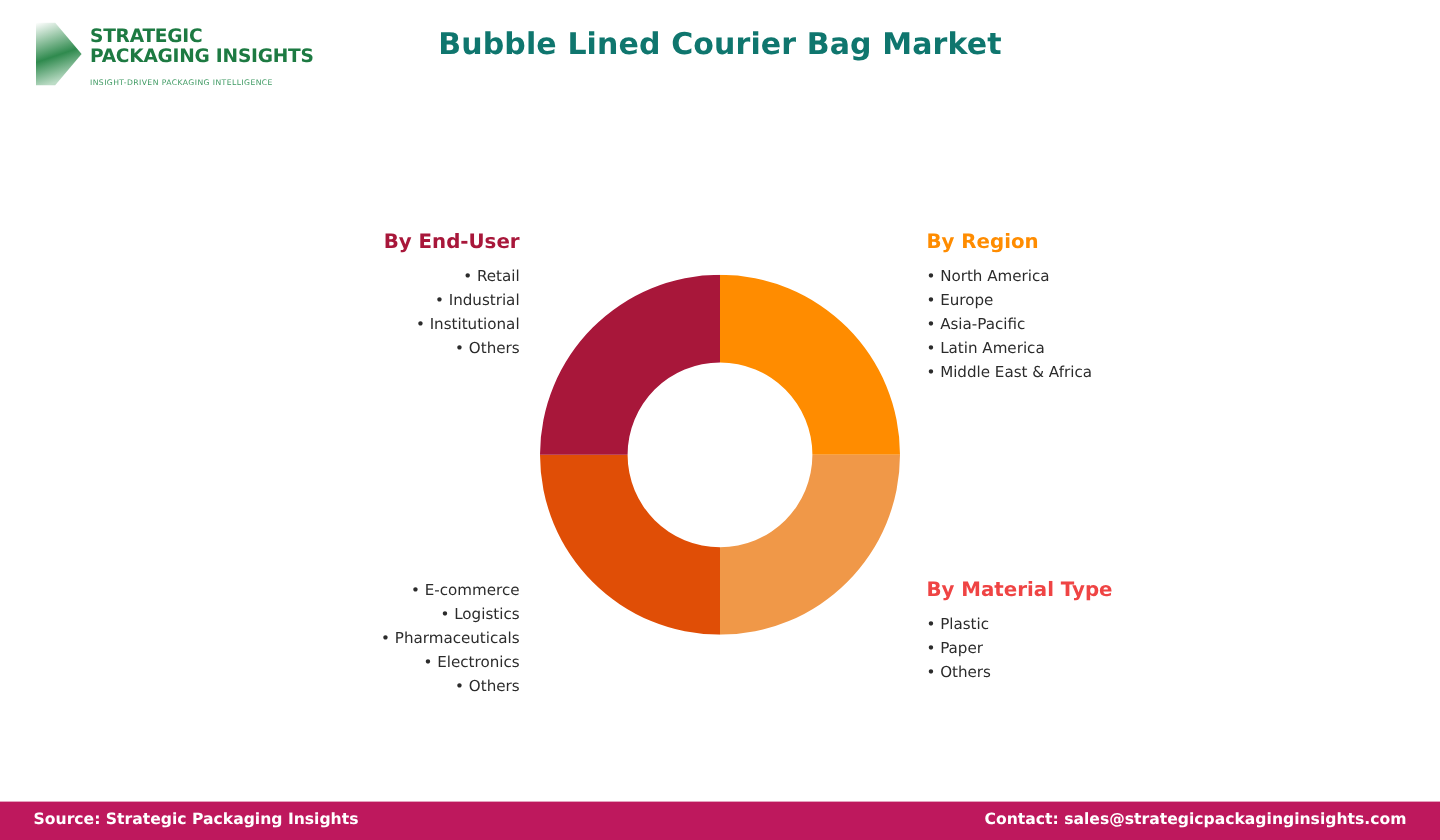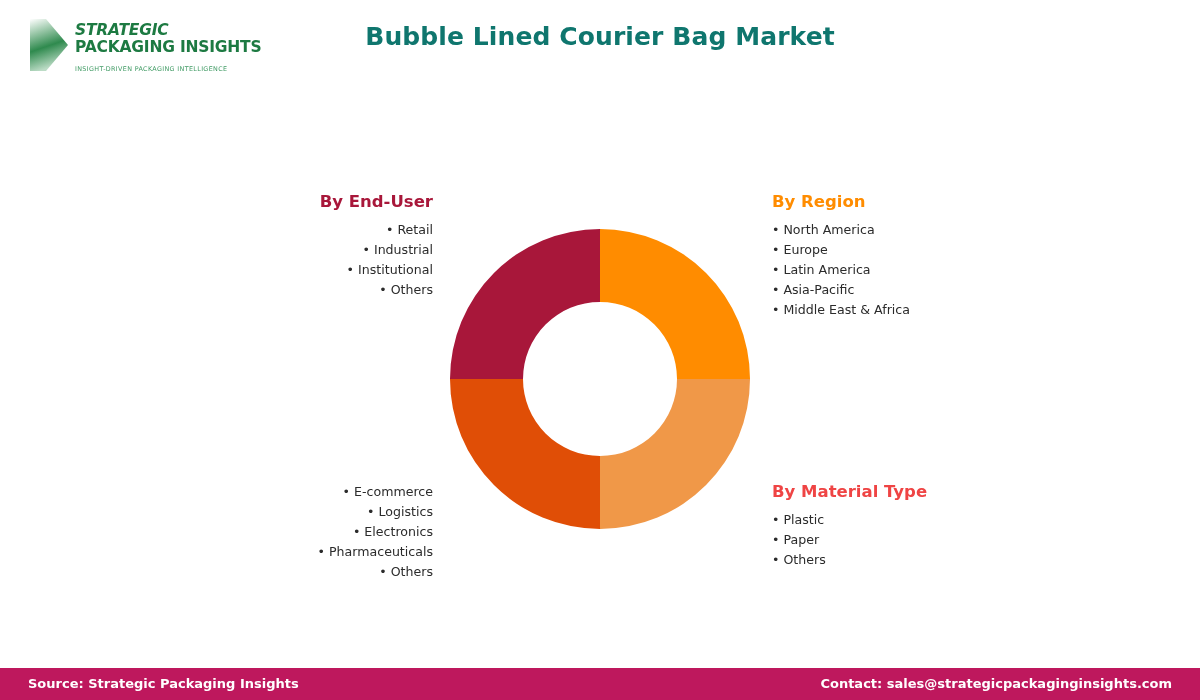--- a/index.html
+++ b/index.html
@@ -137,21 +137,21 @@
       <linearGradient id="chevGrad" x1="0" y1="0" x2="0.25" y2="1">
         <stop offset="0%" stop-color="#ffffff"></stop>
         <stop offset="28%" stop-color="#9dc9ab"></stop>
         <stop offset="60%" stop-color="#2f8a4e"></stop>
         <stop offset="100%" stop-color="#bcdcc6"></stop>
       </linearGradient>
     </defs>
     <path d="M2,2 L2,54 L18,54 L40,28 L18,2 Z" fill="url(#chevGrad)"></path>
   </svg>
   <div id="logo-text-block">
-    <div class="logo-line" style="color: rgb(29, 122, 66); font-style: italic;">STRATEGIC</div>
+    <div class="logo-line" style="color: rgb(29, 122, 66);">STRATEGIC</div>
     <div class="logo-line" style="color: rgb(29, 122, 66);">PACKAGING INSIGHTS</div>
     <div id="logo-tagline">INSIGHT-DRIVEN PACKAGING INTELLIGENCE</div>
   </div>
 </div>
 
 <div id="page-title" style="color: #0f766e;">Bubble Lined Courier Bag Market</div>
 
 <div id="donut-wrap">
   <svg id="donut-svg" width="300" height="300" viewBox="0 0 300 300">
 
@@ -173,32 +173,32 @@
     <li><span class="bullet">•</span><span>Institutional</span></li>
     <li><span class="bullet">•</span><span>Others</span></li>
   </ul>
 </div>
 
 <div class="seg-group align-left" id="group-region">
   <div class="seg-title" style="color: rgb(255, 140, 0);">By Region</div>
   <ul class="seg-list">
     <li><span class="bullet">•</span><span>North America</span></li>
     <li><span class="bullet">•</span><span>Europe</span></li>
+    <li><span class="bullet">•</span><span>Asia-Pacific</span></li>
     <li><span class="bullet">•</span><span>Latin America</span></li>
-    <li><span class="bullet">•</span><span>Asia-Pacific</span></li>
     <li><span class="bullet">•</span><span>Middle East &amp; Africa</span></li>
   </ul>
 </div>
 
 <div class="seg-group align-right" id="group-application">
   <ul class="seg-list">
     <li><span class="bullet">•</span><span>E-commerce</span></li>
     <li><span class="bullet">•</span><span>Logistics</span></li>
+    <li><span class="bullet">•</span><span>Pharmaceuticals</span></li>
     <li><span class="bullet">•</span><span>Electronics</span></li>
-    <li><span class="bullet">•</span><span>Pharmaceuticals</span></li>
     <li><span class="bullet">•</span><span>Others</span></li>
   </ul>
 </div>
 
 <div class="seg-group align-left" id="group-material">
   <div class="seg-title" style="color: #ef4444;">By Material Type</div>
   <ul class="seg-list">
     <li><span class="bullet">•</span><span>Plastic</span></li>
     <li><span class="bullet">•</span><span>Paper</span></li>
     <li><span class="bullet">•</span><span>Others</span></li>

